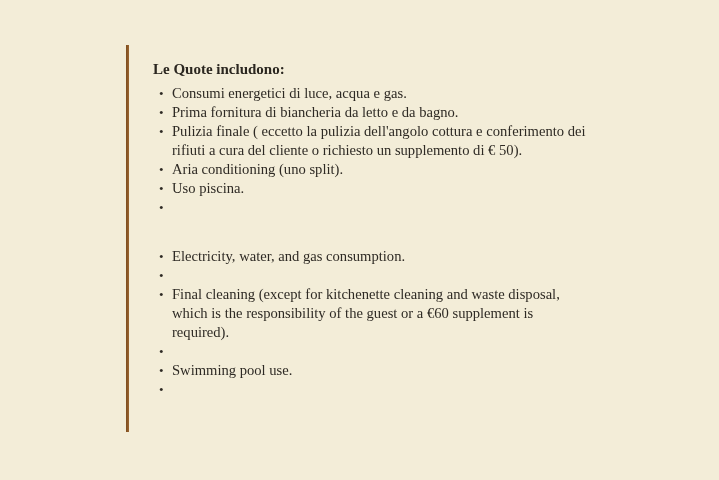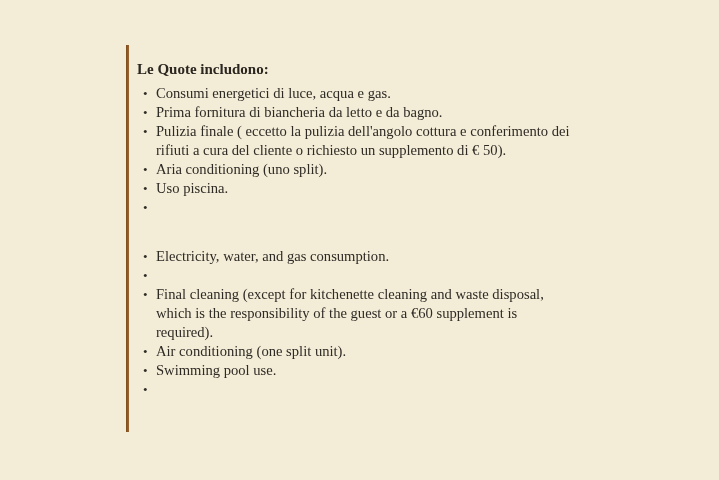--- a/index.html
+++ b/index.html
@@ -17,21 +17,21 @@
   .accent-line {
     position: absolute;
     left: 126px;
     top: 45px;
     width: 3px;
     height: 387px;
     background: linear-gradient(to right, #7c4c1e, #9c6630);
   }
   .content {
     position: absolute;
-    left: 137px;
+    left: 153px;
     top: 60px;
     width: 500px;
     color: #2e2a24;
     font-size: 14.6px;
     line-height: 19px;
   }
   .section-heading {
     margin: 0;
     font-size: 15px;
     font-weight: bold;
@@ -112,21 +112,20 @@
           <span class="bullet">•</span>
         </li>
         <li>
           <span class="bullet">•</span>
           <span class="item-text">Final cleaning (except for kitchenette cleaning and waste disposal,
 which is the responsibility of the guest or a €60 supplement is
 required).</span>
         </li>
         <li>
           <span class="bullet">•</span>
-          <span class="item-text">Air conditioning (one split unit).</span>
         </li>
         <li>
           <span class="bullet">•</span>
           <span class="item-text">Swimming pool use.</span>
         </li>
         <li>
           <span class="bullet">•</span>
         </li>
       </ul>
     </div>

